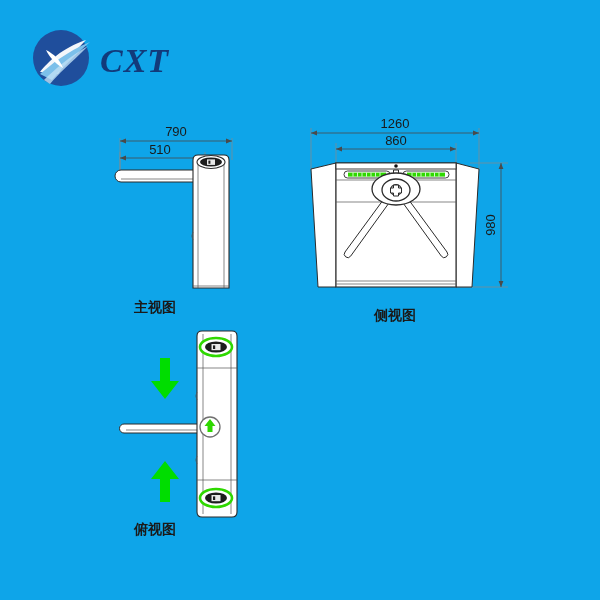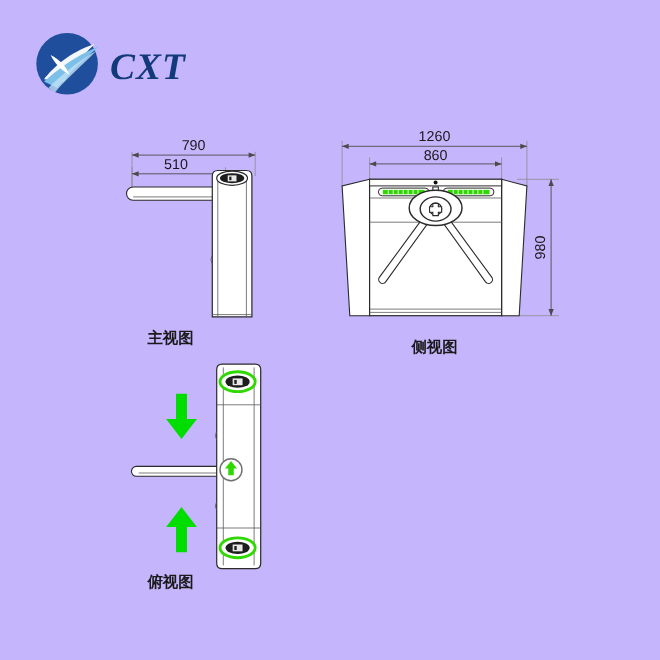--- a/index.html
+++ b/index.html
@@ -12,21 +12,21 @@
     height: 600px;
     position: relative;
     font-family: "Liberation Sans", sans-serif;
     overflow: hidden;
   }
   #page {
     position: absolute;
     left: 0; top: 0;
     width: 600px;
     height: 600px;
-    background: #c4b5fd;
+    background: #0ea5e9;
   }
   #page > svg {
     position: absolute;
     left: 0; top: 0;
   }
   .txt-dim {
     font-family: "Liberation Sans", sans-serif;
     font-size: 13px;
     fill: #1a1a1a;
   }

